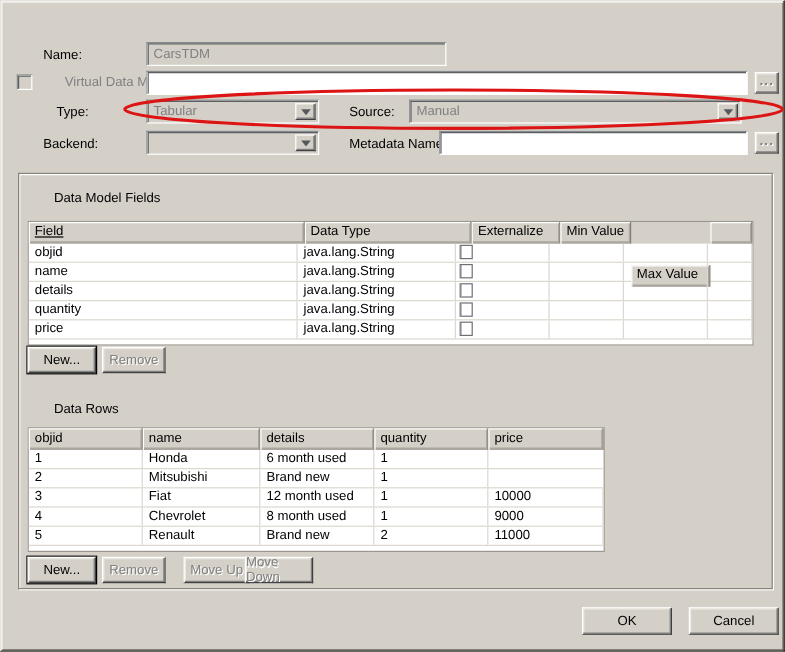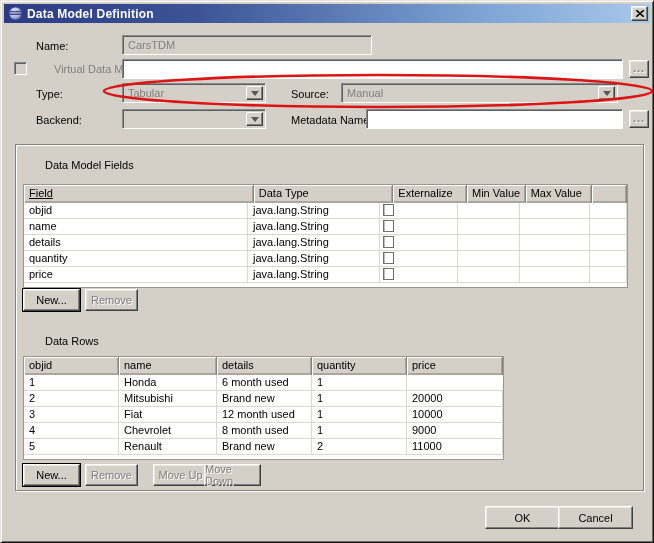--- a/index.html
+++ b/index.html
@@ -84,52 +84,32 @@
     box-shadow: inset 1px 0 0 #b8bcc0;
   }
   .annotation-svg{position:absolute; pointer-events:none;}
   .dots{letter-spacing:1px; color:var(--dis); font-weight:bold; margin-top:-3px;}
 </style>
 </head>
 <body>
 
 <div class="window">
 
-  <div class="titlebar">
-    <svg class="app-icon" viewBox="0 0 16 16">
-      <defs>
-        <radialGradient id="sph" cx="40%" cy="35%" r="70%">
-          <stop offset="0%" stop-color="#e8ecfa"></stop>
-            <stop offset="60%" stop-color="#aab4e4"></stop>
-            <stop offset="100%" stop-color="#5c66a8"></stop>
-        </radialGradient>
-      </defs>
-      <circle cx="8" cy="8" r="7" fill="url(#sph)" stroke="#2e3878" stroke-width="0.8"></circle>
-      <rect x="2" y="5.2" width="12" height="1.6" fill="#2e3878" opacity="0.85"></rect>
-      <rect x="1.2" y="8" width="13.6" height="1.6" fill="#2e3878" opacity="0.85"></rect>
-    </svg>
-    <span class="title-text">Data Model Definition</span>
-    <div class="close-btn">
-      <svg width="8" height="7" viewBox="0 0 8 7">
-        <path d="M0 0 L8 7 M8 0 L0 7" stroke="#000" stroke-width="1.6"></path>
-      </svg>
-    </div>
-  </div>
 
   <div class="label" style="left:13px; top:39px;">Name:</div>
   <div class="field grayed" style="left:121px; top:34px; width:250px;">CarsTDM</div>
 
   <div class="checkbox" style="left:13px; top:61px;"></div>
   <div class="label dis" style="left:31px; top:62px;">Virtual Data Model</div>
   <div class="field" style="left:121px; top:58px; width:501px;"></div>
   <div class="btn disabled" style="left:628px; top:59px; width:20px; height:18px;">
       <span class="dots">...</span>
     </div>
 
-  <div class="label" style="left:13px; top:87px;text-align:center;">Type:</div>
+  <div class="label" style="left:24px; top:87px;text-align:center;">Type:</div>
   <div class="field grayed combo" style="left:121px; top:82px; width:144px;">
     <span>Tabular</span>
     <div class="arrow-btn">
         <div class="tri"></div>
       </div>
   </div>
   <div class="label" style="left:268px; top:87px;">Source:</div>
   <div class="field grayed combo" style="left:340px; top:82px; width:277px;">
     <span>Manual</span>
     <div class="arrow-btn">
@@ -152,21 +132,21 @@
 
   <div class="groupbox"></div>
 
   <div class="label" style="left:22px; top:158px;">Data Model Fields</div>
   <div class="tbl" id="fields-table" style="left:22px; top:183px; width:605px; height:104px;">
       <div class="thead">
         <div class="th" style="width: 244px; text-decoration: underline;">Field</div>
         <div class="th" style="width: 148px;">Data Type</div>
         <div class="th" style="width: 78px;">Externalize</div>
         <div class="th" style="width: 62px;">Min Value</div>
-        <div class="th" style="width: 70px;">Max Value</div>
+        <div class="th" style="width: 70px; margin-top: 36px;">Max Value</div>
         <div class="th" style="width: 37px;"></div>
       </div>
       <div class="tr">
         <div class="td" style="width: 224px;">objid</div>
         <div class="td" style="width: 132px;">java.lang.String</div>
         <div class="td" style="width: 78px;">
           <div class="cell-check"></div>
         </div>
         <div class="td" style="width: 62px;"></div>
         <div class="td" style="width: 70px;"></div>
@@ -229,21 +209,20 @@
         <div class="td" style="width: 95px;">1</div>
         <div class="td" style="width: 98px;">Honda</div>
         <div class="td" style="width: 95px;">6 month used</div>
         <div class="td" style="width: 95px;">1</div>
       </div>
       <div class="tr">
         <div class="td" style="width: 95px;">2</div>
         <div class="td" style="width: 98px;">Mitsubishi</div>
         <div class="td" style="width: 95px;">Brand new</div>
         <div class="td" style="width: 95px;">1</div>
-        <div class="td" style="width: 96px;">20000</div>
       </div>
       <div class="tr">
         <div class="td" style="width: 95px;">3</div>
         <div class="td" style="width: 98px;">Fiat</div>
         <div class="td" style="width: 95px;">12 month used</div>
         <div class="td" style="width: 95px;">1</div>
         <div class="td" style="width: 96px;">10000</div>
       </div>
       <div class="tr">
         <div class="td" style="width: 95px;">4</div>
@@ -259,19 +238,19 @@
         <div class="td" style="width: 95px;">2</div>
         <div class="td" style="width: 96px;">11000</div>
       </div>
     </div>
   <div class="btn default" style="left:22px; top:463px; width:57px;">New...</div>
   <div class="btn disabled" style="left:84px; top:463px; width:53px;">Remove</div>
   <div class="btn disabled" style="left:152px; top:463px; width:55px;">Move Up</div>
   <div class="btn disabled" style="left:203px; top:463px; width:57px;">Move Down</div>
 
   <div class="btn" style="left:484px; top:505px; width:75px; height:23px;">OK</div>
-  <div class="btn" style="left:557px; top:505px; width:75px; height:23px;">Cancel</div>
+  <div class="btn" style="left:573px; top:505px; width:75px; height:23px;">Cancel</div>
 
   <svg class="annotation-svg" style="left:99px; top:71px; width:556px; height:38px;" viewBox="0 0 556 38">
     <ellipse cx="278" cy="19" rx="274" ry="16" fill="none" stroke="#dd1414" stroke-width="2.6"></ellipse>
   </svg>
 
 </div>
 
 </body></html>

